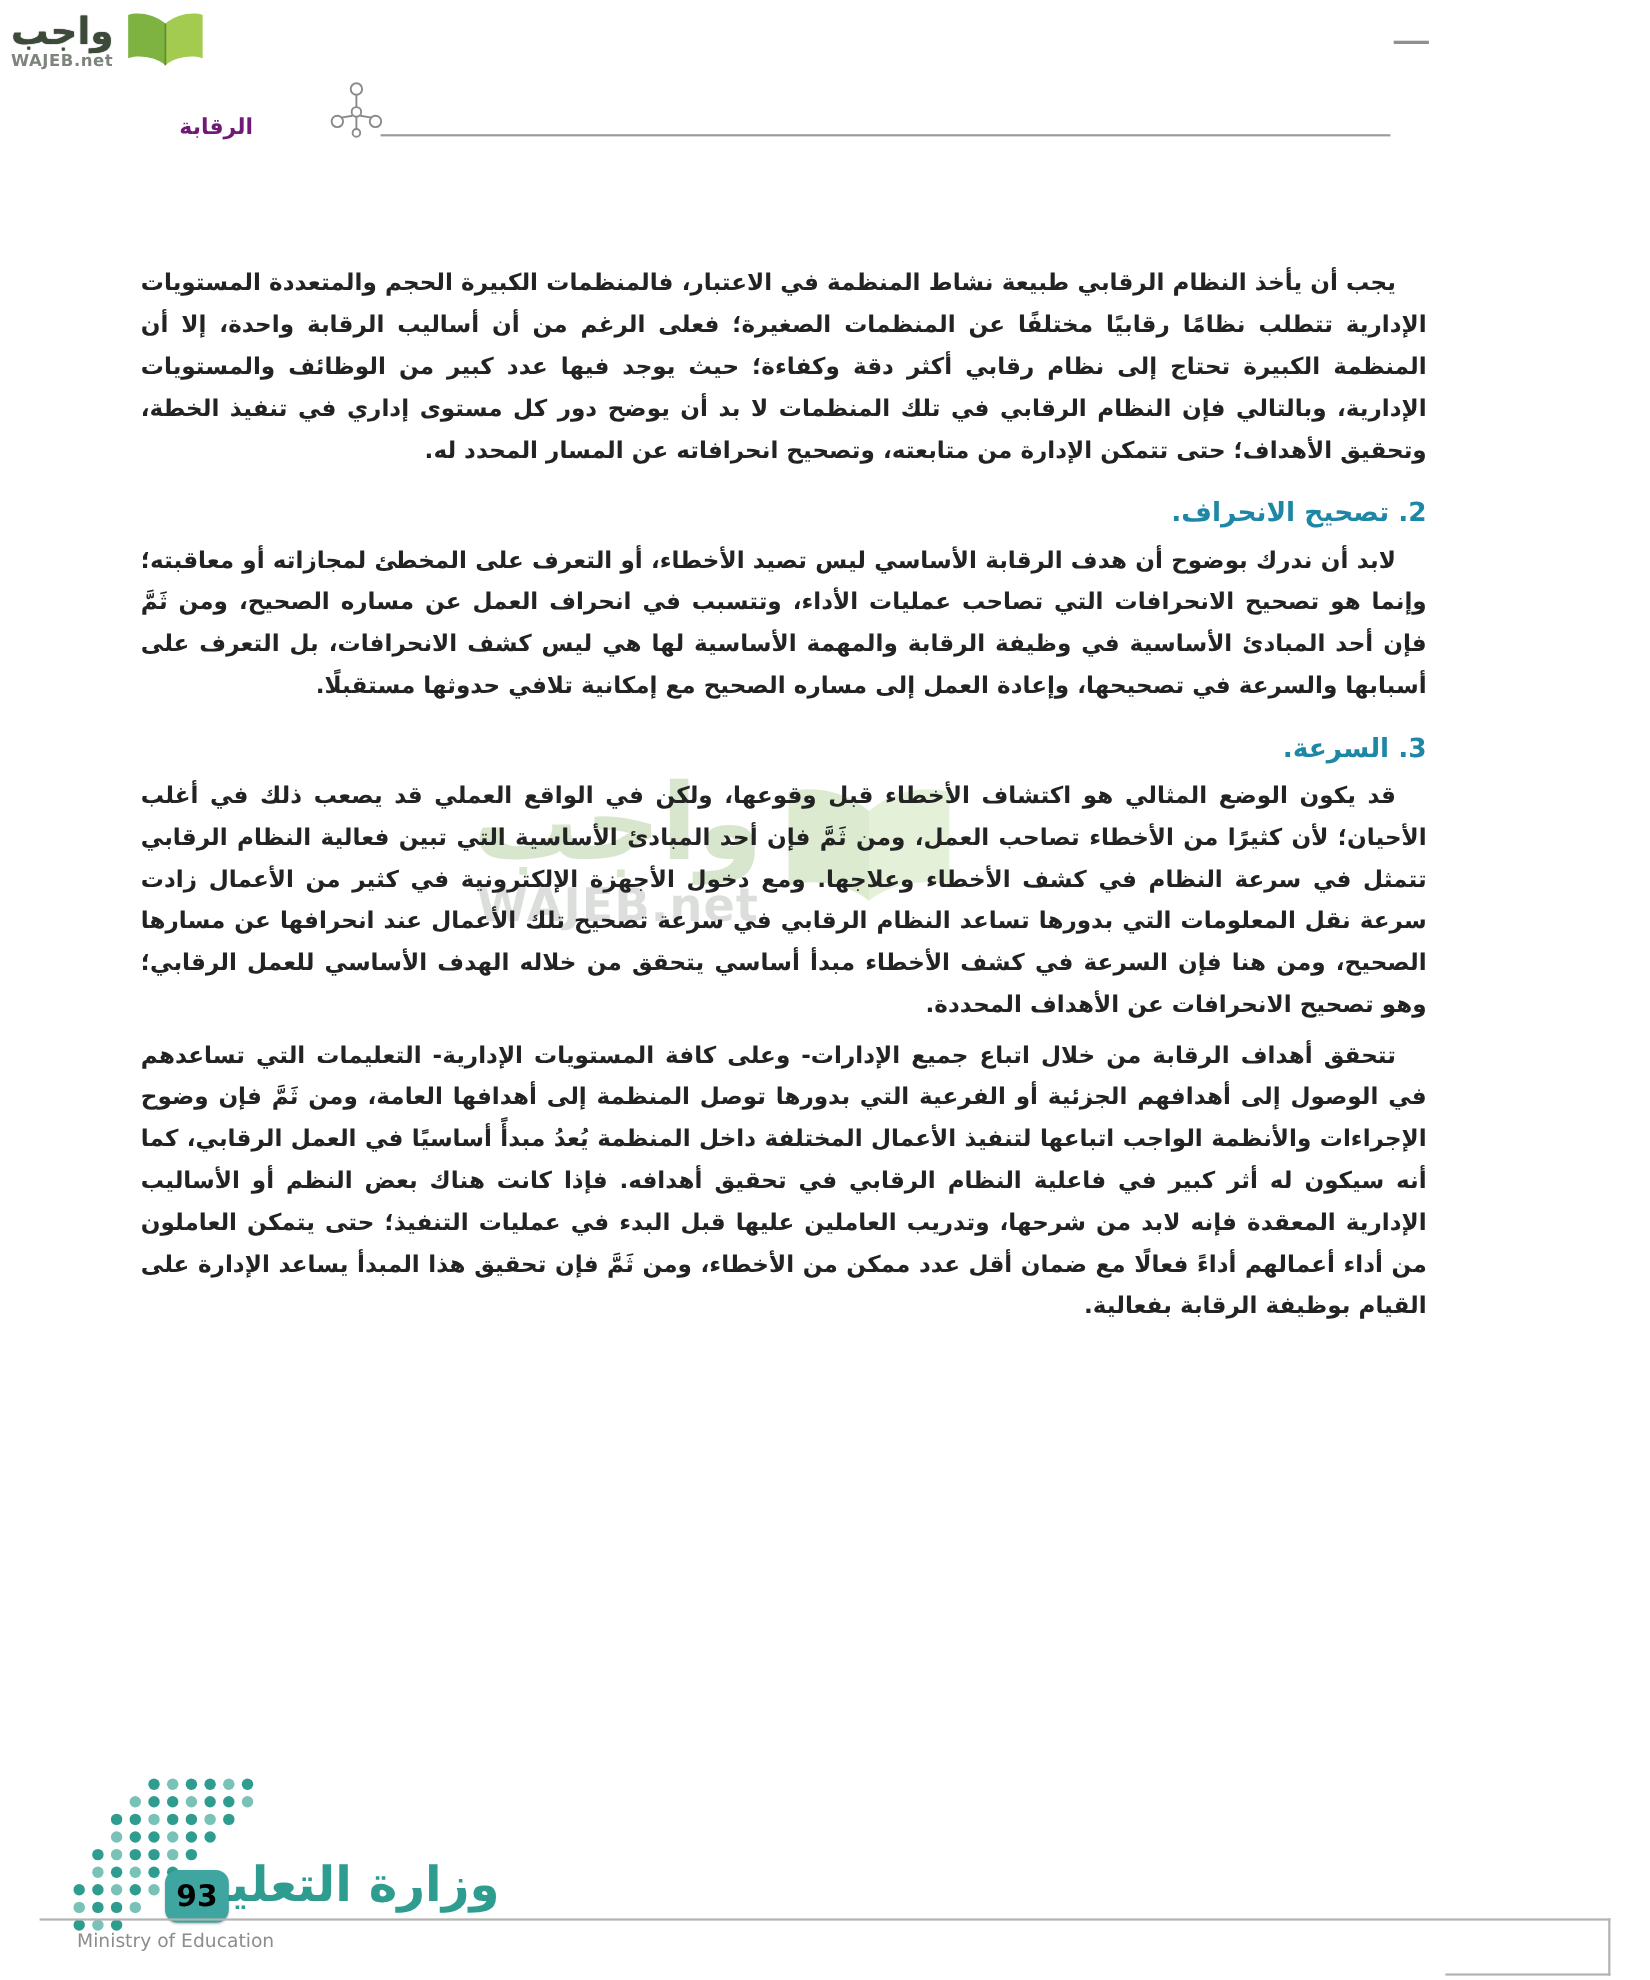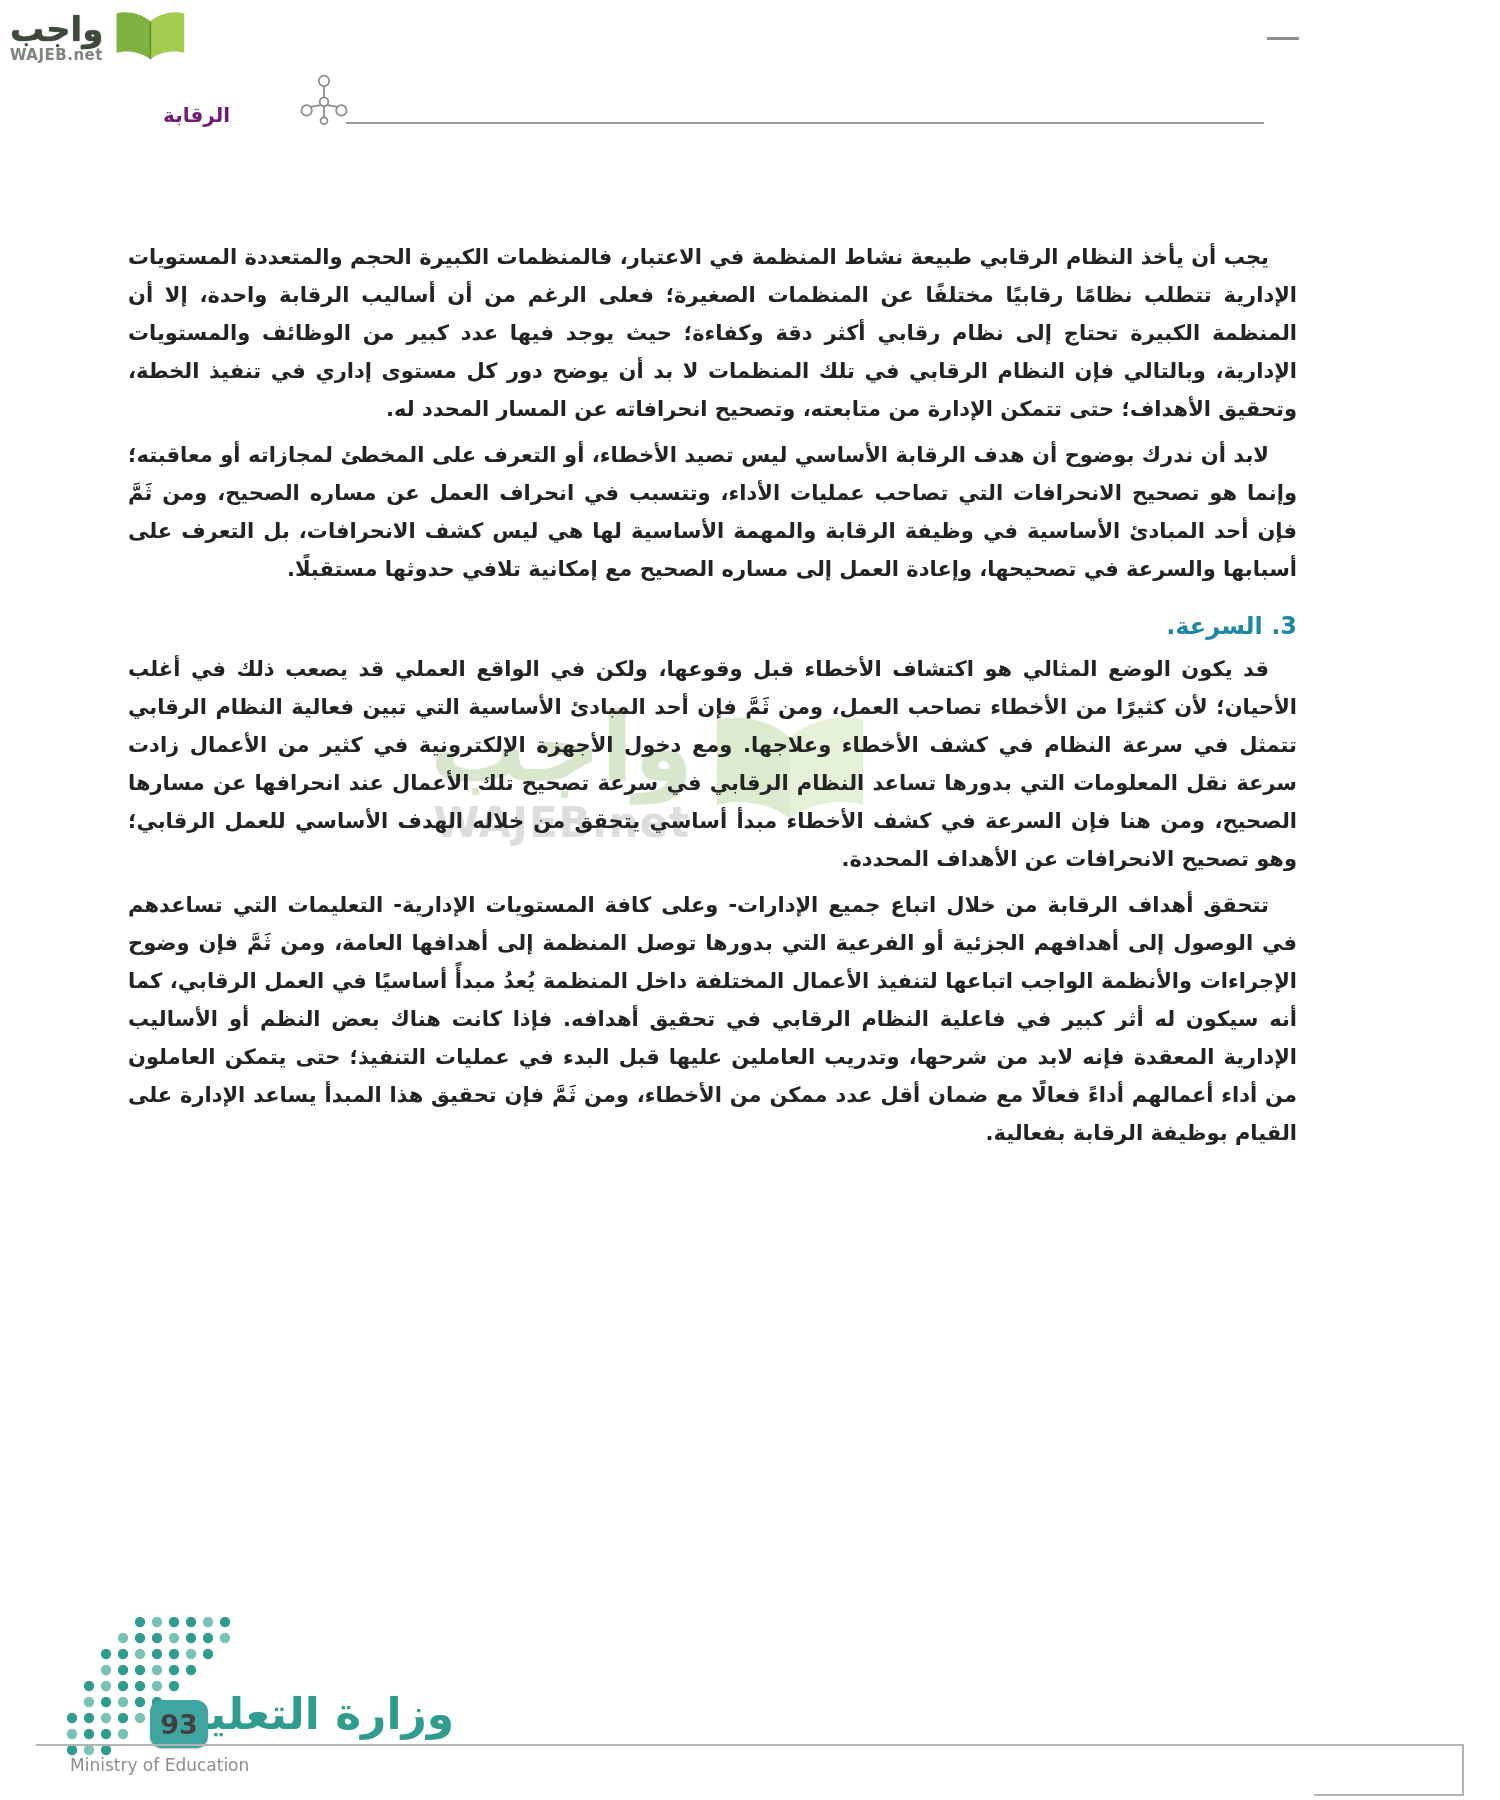--- a/index.html
+++ b/index.html
@@ -44,21 +44,21 @@
   .wm-texts { display:flex; flex-direction:column; align-items:center; margin-right:12px; }
   .wm-ar { font-size:96px; font-weight:bold; color:#7fae5e; line-height:100px; }
   .wm-en { font-size:42px; font-weight:bold; color:#8a958b; letter-spacing:1px; }
   .wm-book { width:170px; height:130px; }
 
   
   .ministry-dots { position:absolute; left:62px; top:1612px; width:180px; height:150px; }
   .ministry-ar { position:absolute; left:175px; top:1688px; font-size:44px; font-weight:bold;
                  color:#2f9c90; direction:rtl; white-space:nowrap; }
   .page-badge { position:absolute; left:150px; top:1700px; width:58px; height:48px;
-                background:#3fa5a0; border-radius:12px; color:#404040; font-size:27px; font-weight:bold;
+                background:#3fa5a0; border-radius:12px; color:#000000; font-size:27px; font-weight:bold;
                 display:flex; align-items:center; justify-content:center;
                 box-shadow:0 1px 2px rgba(0,0,0,.25); }
   .ministry-en { position:absolute; left:70px; top:1755px; font-size:17px; color:#8d8d8d; }
   .edition    { position:absolute; left:70px; top:1779px; font-size:15px; color:#8d8d8d;margin-top:40px; }
 
   
   .frame-bottom   { position:absolute; left:36px; right:36px; top:1744px; height:2px; background:#b3b3b3; }
   .frame-right-v  { position:absolute; right:36px; top:1744px; width:2px; height:52px; background:#b3b3b3; }
   .frame-corner-h { position:absolute; right:36px; top:1794px; width:150px; height:2px; background:#b3b3b3; }
 </style>
@@ -99,20 +99,21 @@
     <svg class="wm-book" viewBox="0 0 100 70" aria-hidden="true">
       <path d="M50 14 C38 3 18 0 7 4 L7 54 C18 50 38 52 50 62 Z" fill="#8fbd68"></path>
       <path d="M50 14 C62 3 82 0 93 4 L93 54 C82 50 62 52 50 62 Z" fill="#a9cf7e"></path>
     </svg>
   </div>
 
   <div class="content">
 
     <p class="section-body">يجب أن يأخذ النظام الرقابي طبيعة نشاط المنظمة في الاعتبار، فالمنظمات الكبيرة الحجم والمتعددة المستويات الإدارية تتطلب نظامًا رقابيًا مختلفًا عن المنظمات الصغيرة؛ فعلى الرغم من أن أساليب الرقابة واحدة، إلا أن المنظمة الكبيرة تحتاج إلى نظام رقابي أكثر دقة وكفاءة؛ حيث يوجد فيها عدد كبير من الوظائف والمستويات الإدارية، وبالتالي فإن النظام الرقابي في تلك المنظمات لا بد أن يوضح دور كل مستوى إداري في تنفيذ الخطة، وتحقيق الأهداف؛ حتى تتمكن الإدارة من متابعته، وتصحيح انحرافاته عن المسار المحدد له.</p>
 
+    <div class="section-heading">2. تصحيح الانحراف.</div>
     <p class="section-body">لابد أن ندرك بوضوح أن هدف الرقابة الأساسي ليس تصيد الأخطاء، أو التعرف على المخطئ لمجازاته أو معاقبته؛ وإنما هو تصحيح الانحرافات التي تصاحب عمليات الأداء، وتتسبب في انحراف العمل عن مساره الصحيح، ومن ثَمَّ فإن أحد المبادئ الأساسية في وظيفة الرقابة والمهمة الأساسية لها هي ليس كشف الانحرافات، بل التعرف على أسبابها والسرعة في تصحيحها، وإعادة العمل إلى مساره الصحيح مع إمكانية تلافي حدوثها مستقبلًا.</p>
 
     <div class="section-heading">3. السرعة.</div>
     <p class="section-body">قد يكون الوضع المثالي هو اكتشاف الأخطاء قبل وقوعها، ولكن في الواقع العملي قد يصعب ذلك في أغلب الأحيان؛ لأن كثيرًا من الأخطاء تصاحب العمل، ومن ثَمَّ فإن أحد المبادئ الأساسية التي تبين فعالية النظام الرقابي تتمثل في سرعة النظام في كشف الأخطاء وعلاجها. ومع دخول الأجهزة الإلكترونية في كثير من الأعمال زادت سرعة نقل المعلومات التي بدورها تساعد النظام الرقابي في سرعة تصحيح تلك الأعمال عند انحرافها عن مسارها الصحيح، ومن هنا فإن السرعة في كشف الأخطاء مبدأ أساسي يتحقق من خلاله الهدف الأساسي للعمل الرقابي؛ وهو تصحيح الانحرافات عن الأهداف المحددة.</p>
 
     <p class="section-body">تتحقق أهداف الرقابة من خلال اتباع جميع الإدارات- وعلى كافة المستويات الإدارية- التعليمات التي تساعدهم في الوصول إلى أهدافهم الجزئية أو الفرعية التي بدورها توصل المنظمة إلى أهدافها العامة، ومن ثَمَّ فإن وضوح الإجراءات والأنظمة الواجب اتباعها لتنفيذ الأعمال المختلفة داخل المنظمة يُعدُ مبدأً أساسيًا في العمل الرقابي، كما أنه سيكون له أثر كبير في فاعلية النظام الرقابي في تحقيق أهدافه. فإذا كانت هناك بعض النظم أو الأساليب الإدارية المعقدة فإنه لابد من شرحها، وتدريب العاملين عليها قبل البدء في عمليات التنفيذ؛ حتى يتمكن العاملون من أداء أعمالهم أداءً فعالًا مع ضمان أقل عدد ممكن من الأخطاء، ومن ثَمَّ فإن تحقيق هذا المبدأ يساعد الإدارة على القيام بوظيفة الرقابة بفعالية.</p>
 
   </div>
 
   <svg class="ministry-dots" viewBox="0 0 180 150" aria-hidden="true">

